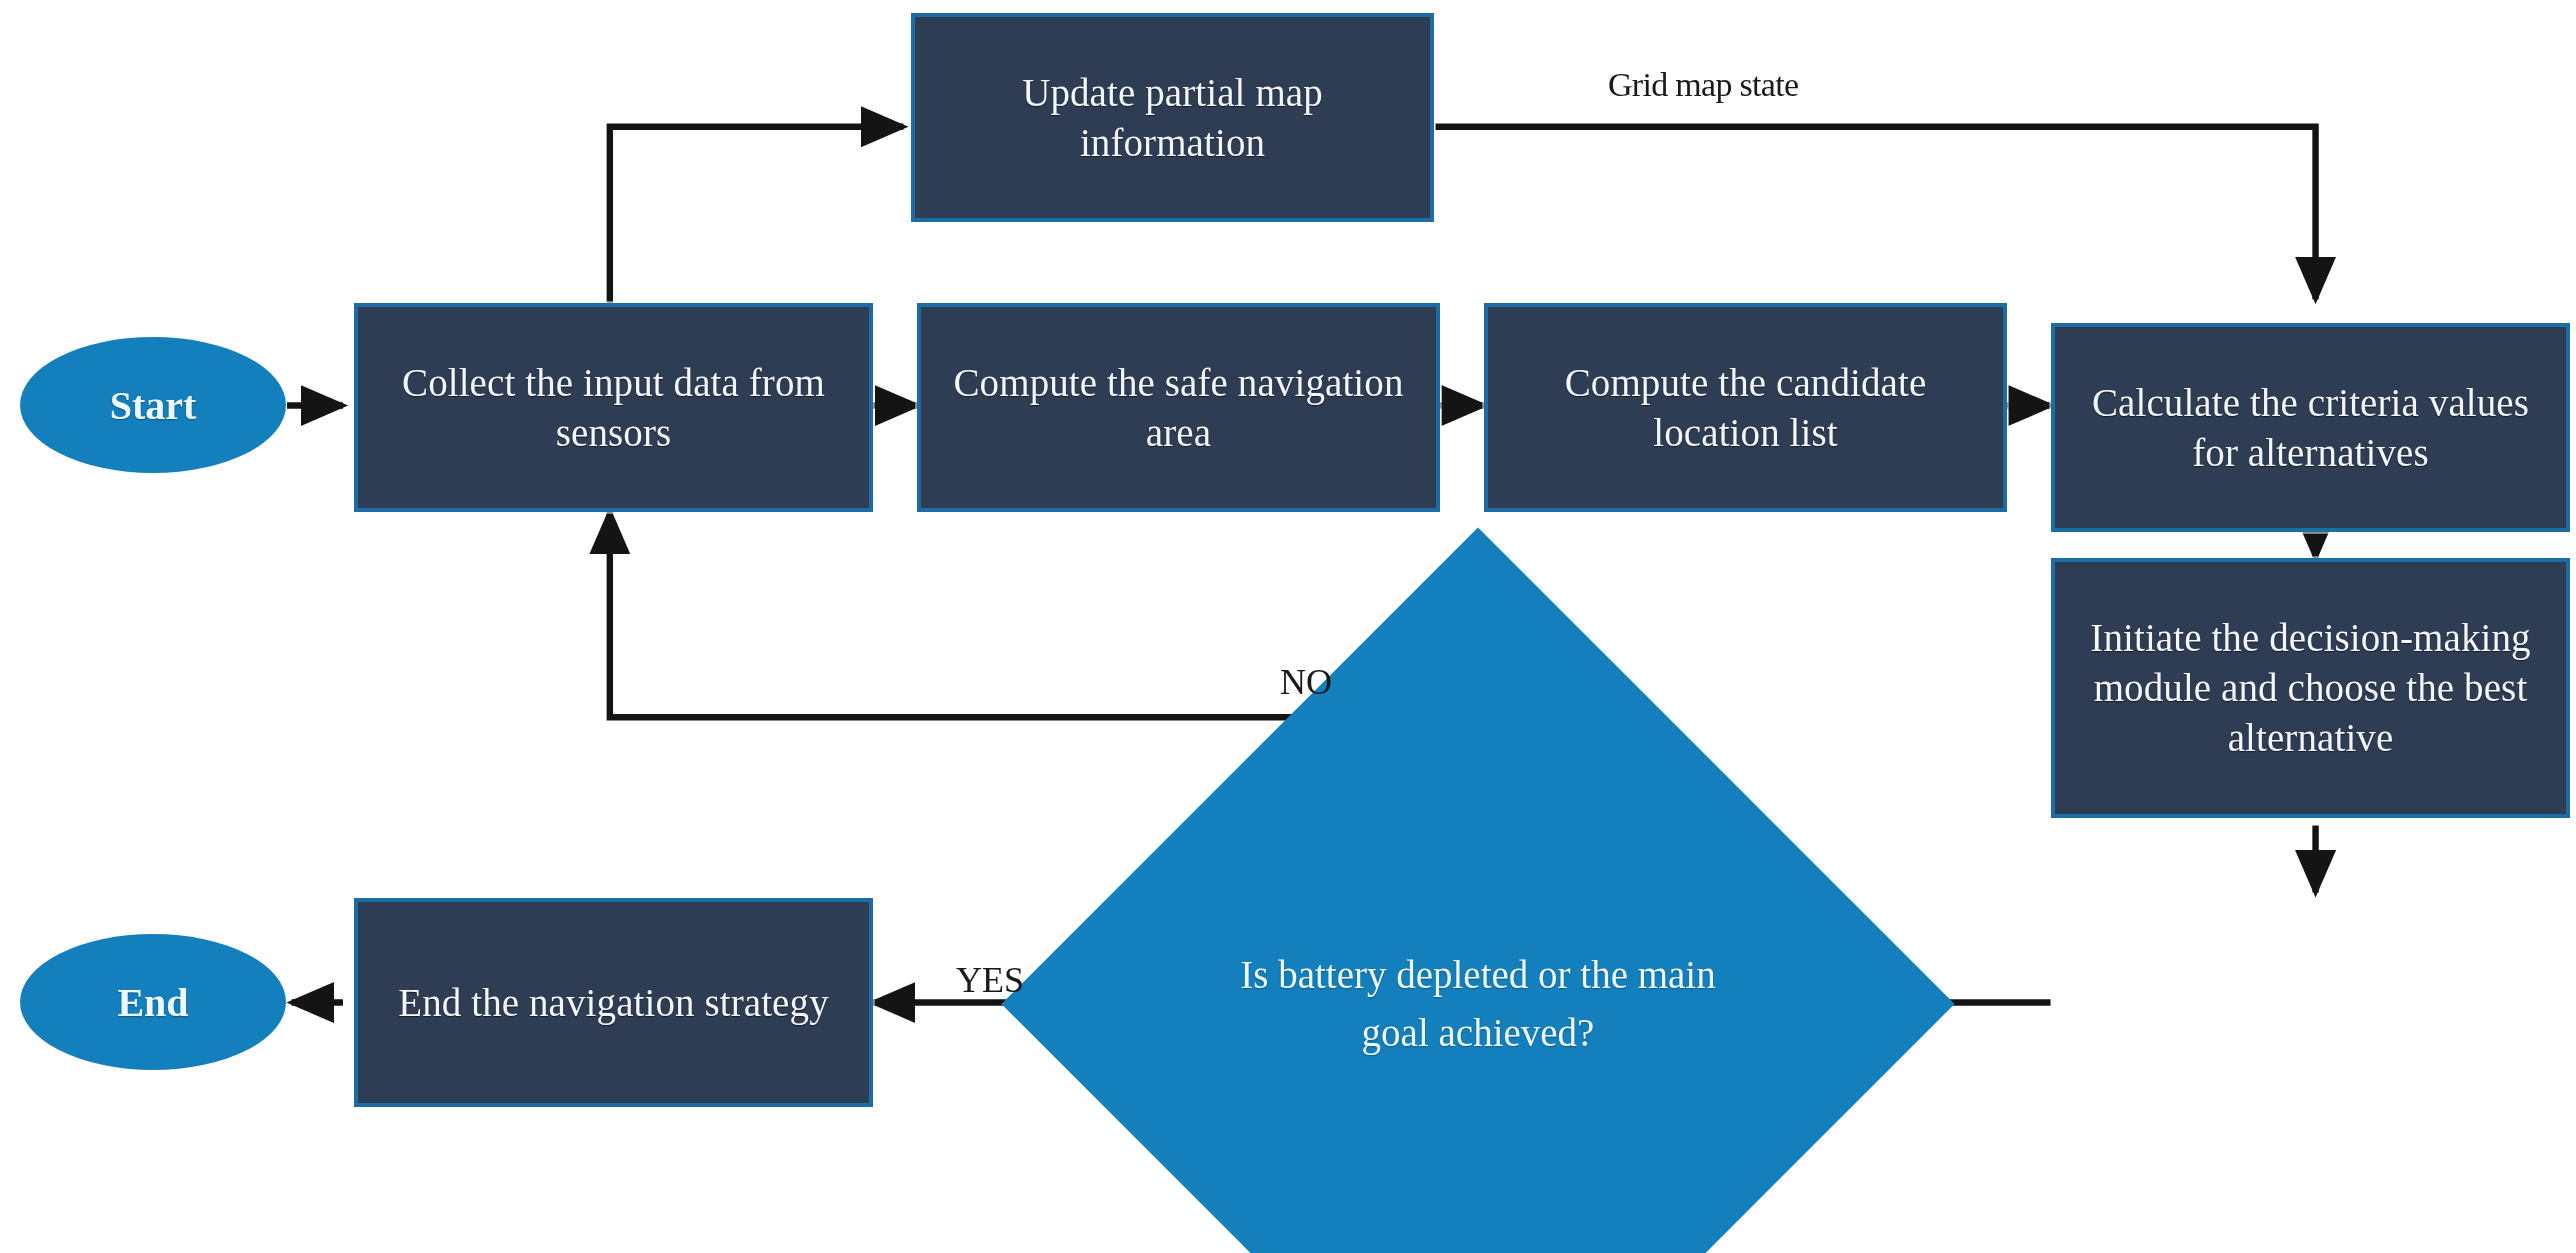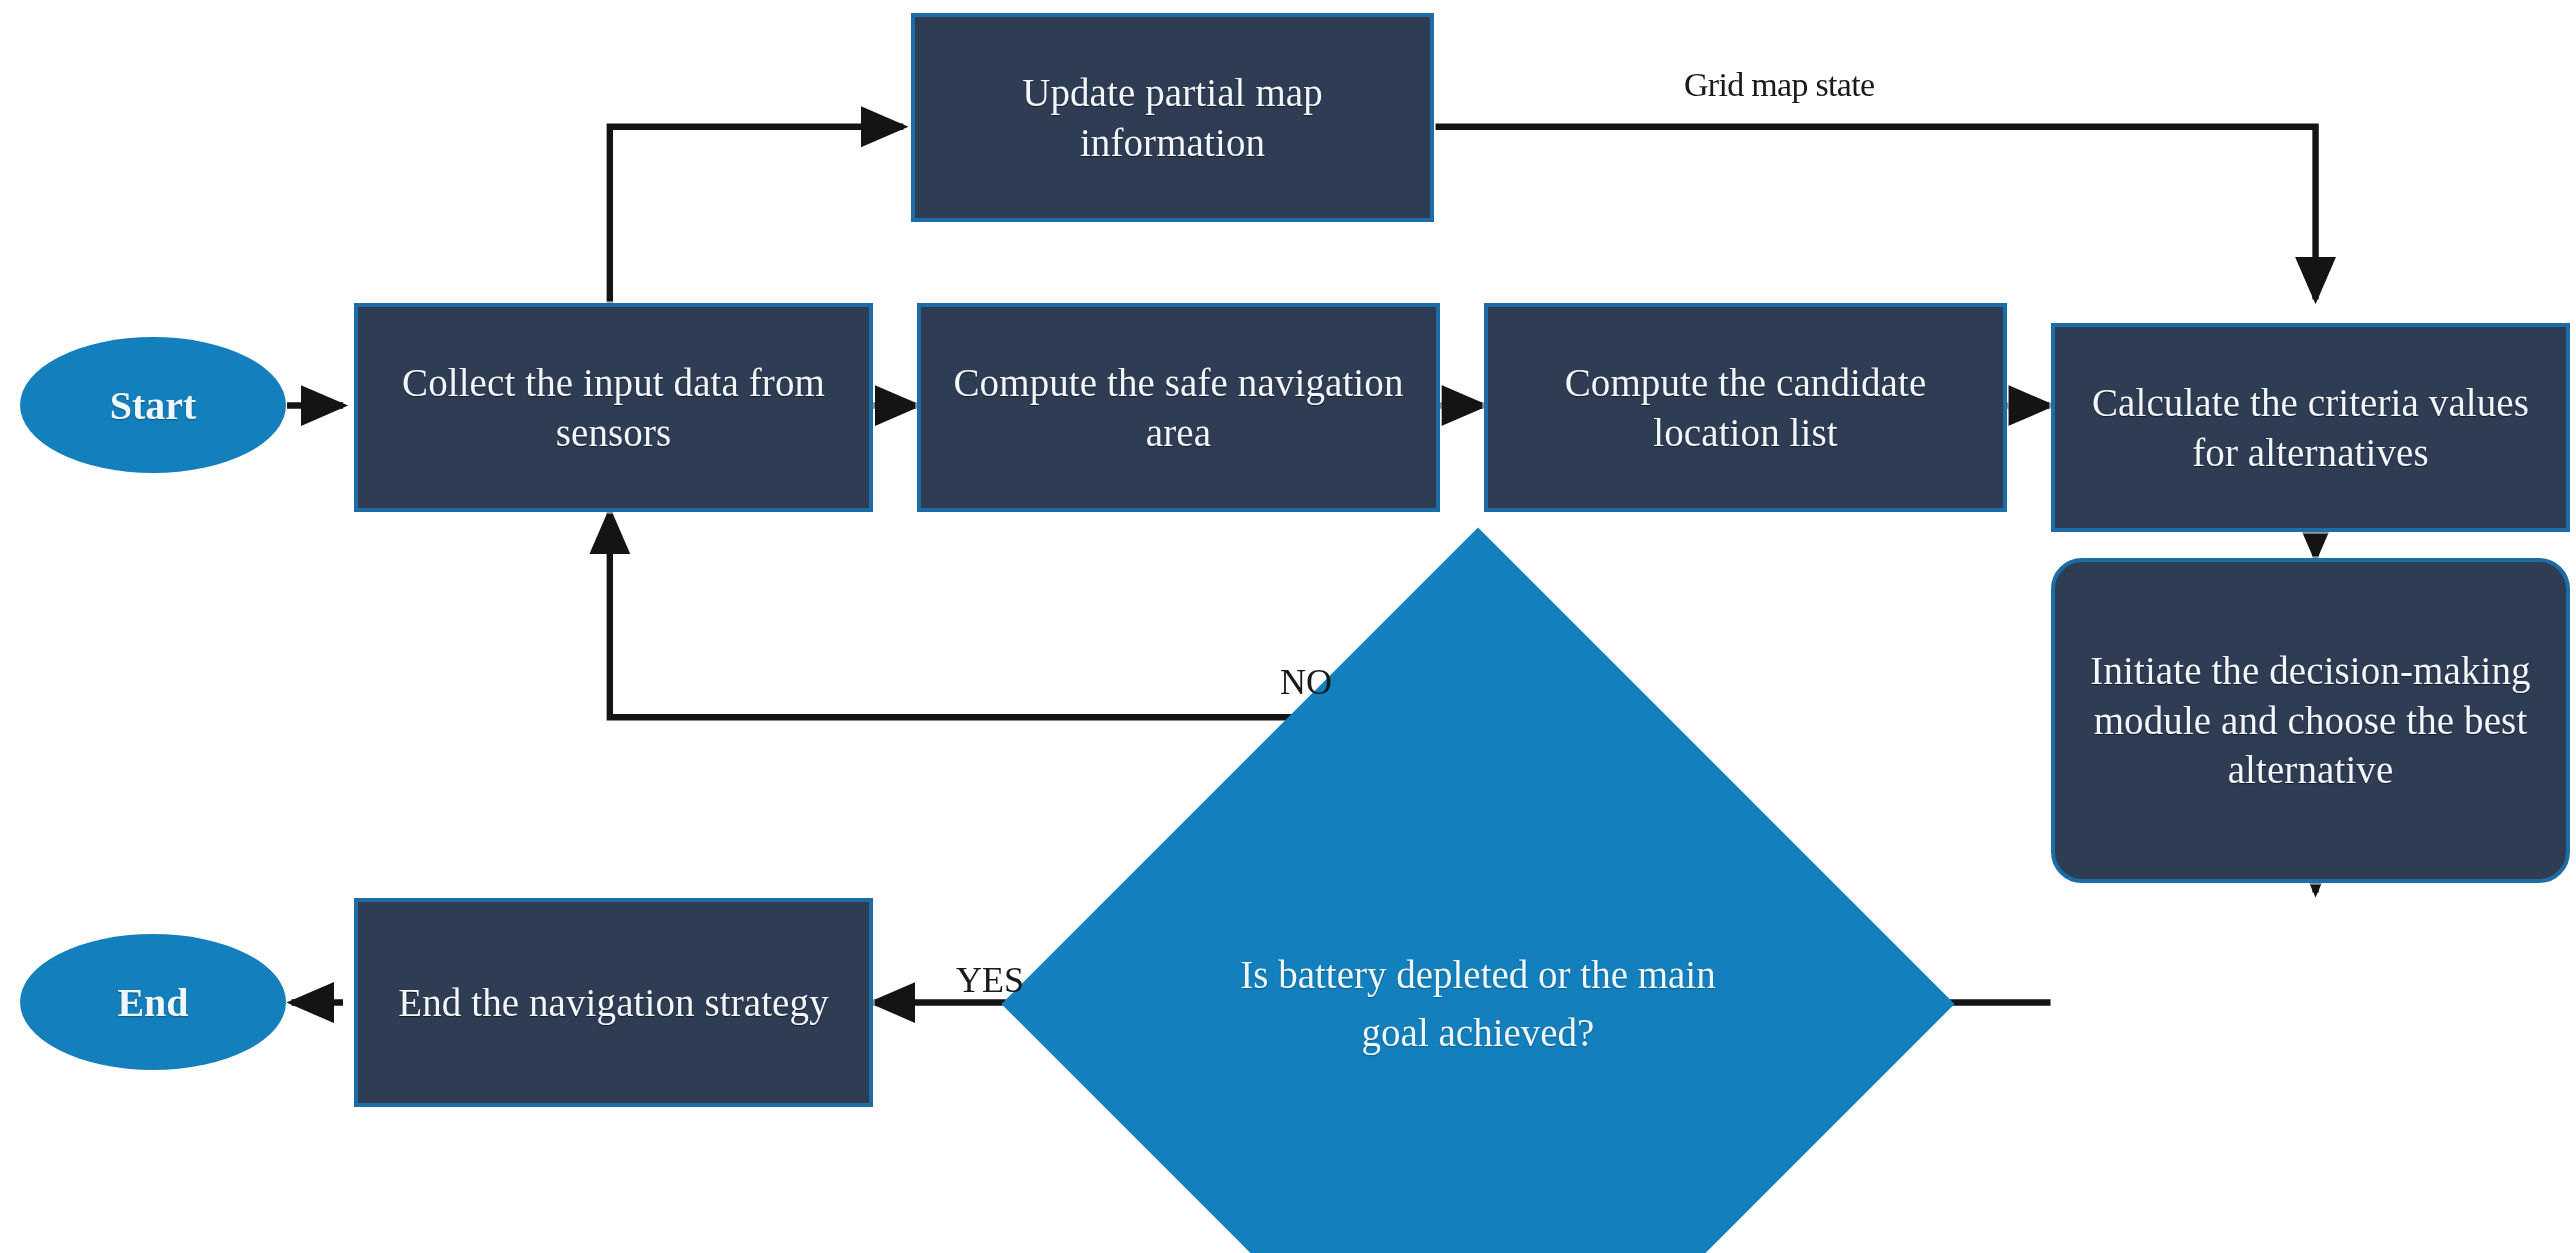--- a/index.html
+++ b/index.html
@@ -143,38 +143,38 @@
   </div>
 
   <div class="node proc" style="left:1484px; top:303px; width:523px; height:209px;">
     <span class="txt">Compute the candidate location list</span>
   </div>
 
   <div class="node proc" style="left:2051px; top:303px; width:519px; height:209px;margin-top:20px;">
     <span class="txt">Calculate the criteria values for alternatives</span>
   </div>
 
-  <div class="node proc" style="left:2051px; top:558px; width:519px; height:325px;border-radius:31px;">
+  <div class="node proc" style="left:2051px; top:558px; width:519px; height:260px;">
     <span class="txt">Initiate the decision-making module and choose the best alternative</span>
   </div>
 
 
   <div class="node decision" style="left:1141px; top:667px; width:674px; height:674px;">
     <span class="dia"></span>
     <span class="txt">Is battery depleted or the main goal achieved?</span>
   </div>
 
   <div class="node proc" style="left:354px; top:898px; width:519px; height:209px;">
     <span class="txt">End the navigation strategy</span>
   </div>
 
   <div class="node term" style="left:20px; top:934px; width:266px; height:136px;">
     <span class="txt">End</span>
   </div>
 
-  <div class="edge-label tight" style="left:1684px; top:66px;text-align:center;">Grid map state</div>
+  <div class="edge-label tight" style="left:1608px; top:66px;text-align:center;">Grid map state</div>
 
   <div class="cond-label" style="left:1280px; top:637px;">NO</div>
 
   <div class="cond-label" style="left:956px; top:935px;">YES</div>
 
 </div>
 
 
 </body></html>

